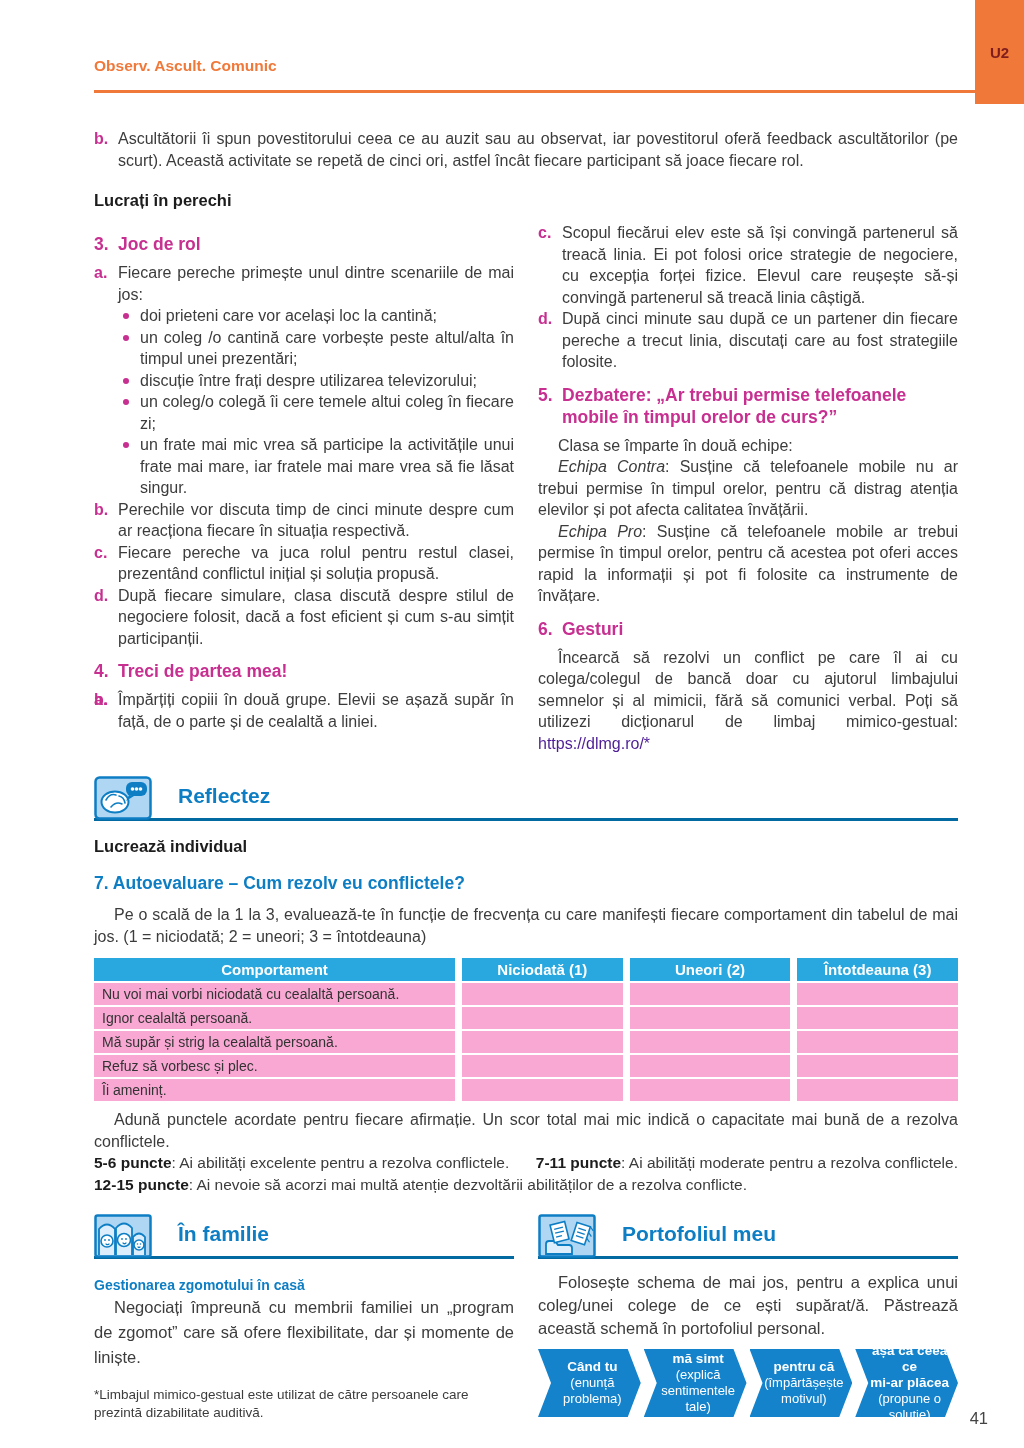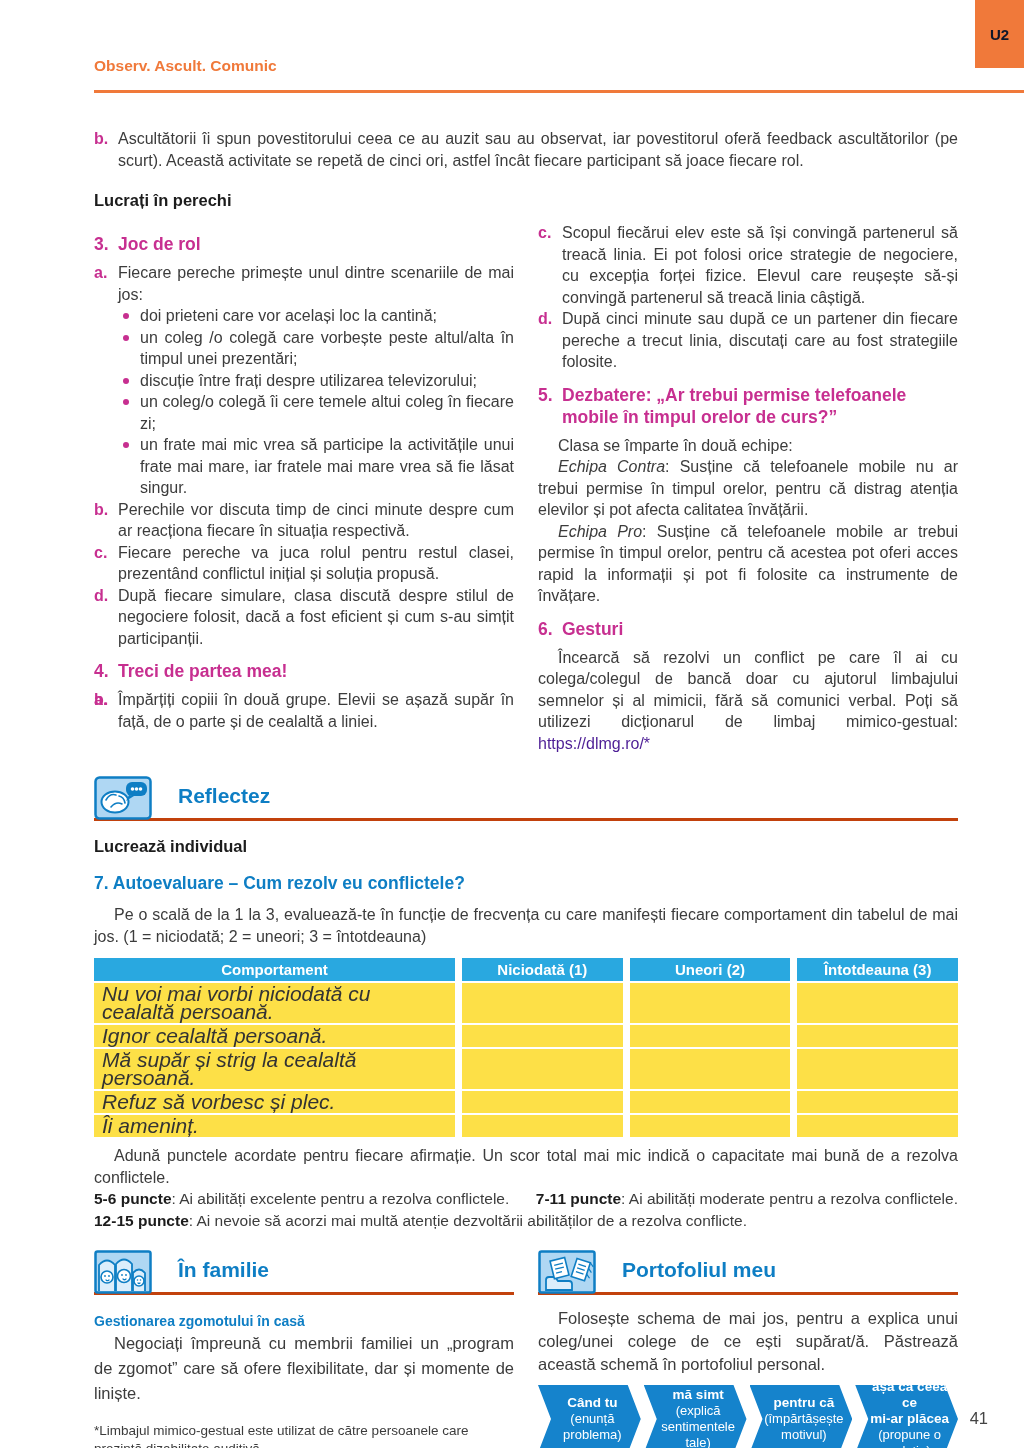--- a/index.html
+++ b/index.html
@@ -1,20 +1,20 @@
 <!DOCTYPE html>
 <html lang="ro"><head>
 <meta charset="utf-8">
 <style>
   * { margin:0; padding:0; box-sizing:border-box; }
   body { background:#e8e8e8; font-family:"Liberation Sans", sans-serif; }
   .page { position:relative; width:1024px; height:1448px; background:#ffffff; margin:0 auto; overflow:hidden; color:#3c3c3c; }
 
   
-  .unit-tab { position:absolute; top:0; right:0; width:49px; height:68px; background:#F0793A; color:#0f172a; font-weight:bold; font-size:15px; display:flex; align-items:center; justify-content:center; }
+  .unit-tab { position:absolute; top:0; right:0; width:49px; height:104px; background:#F0793A; color:#7f1d1d; font-weight:bold; font-size:15px; display:flex; align-items:center; justify-content:center; }
   .header-title { position:absolute; top:57px; left:94px; color:#F0793A; font-weight:bold; font-size:15.5px; }
   .header-rule { position:absolute; top:90px; left:94px; right:0; height:3px; background:#F0793A; }
 
   
   .content { position:absolute; top:0; left:94px; width:864px; }
   .para { text-align:justify; font-size:16px; line-height:21.5px; }
   .indent { text-indent:20px; }
   .intro-para { margin-top:128px; }
   .bold-label { font-weight:bold; color:#1c1c1c; font-size:16.5px; }
   .work-pairs { margin-top:20px; }
@@ -27,33 +27,33 @@
   .h-pink { position:relative; padding-left:24px; color:#C72F90; font-weight:bold; font-size:17.5px; line-height:22px; margin:11px 0 7px 0; }
   .h-pink > .marker { position:absolute; left:0; top:0; }
 
   ul.bullets { list-style:none; margin:0; padding:0; }
   ul.bullets li { position:relative; padding-left:22px; text-align:justify; font-size:16px; line-height:21.5px; }
   ul.bullets li::before { content:""; position:absolute; left:5px; top:8px; width:6px; height:6px; border-radius:50%; background:#C72F90; }
 
   .link { color:#4c1d95; text-decoration:none; }
 
   
-  .banner { display:flex; align-items:flex-end; gap:26px; border-bottom:3px solid #c2410c; padding-bottom:0px; }
+  .banner { display:flex; align-items:flex-end; gap:26px; border-bottom:3px solid #0369a1; padding-bottom:0px; }
   .banner .icon-box { display:block; margin-bottom:-2px; }
   .banner .banner-title { color:#0E7EC4; font-weight:bold; font-size:21px; padding-bottom:10px; }
   .banner-reflect { margin-top:22px; }
 
   .work-individual { margin-top:16px; }
   .h-blue { color:#0E7EC4; font-weight:bold; font-size:17.5px; margin-top:17px; }
   .scale-intro { margin-top:10px; }
 
   
   .self-table { margin-top:11px; display:grid; grid-template-columns:361px 1fr 1fr 1fr; gap:2px 7px; }
   .self-table .th { background:#29A8E0; color:#fff; font-weight:bold; font-size:15px; text-align:center; padding:3px 4px; line-height:17px; }
-  .self-table .td { background:#fde047; font-size:21px; color:#333; padding:2px 8px; line-height:18px; min-height:22px;font-style:italic; }
+  .self-table .td { background:#f9a8d4; font-size:14px; color:#333; padding:2px 8px; line-height:18px; min-height:22px; }
   .self-table .td.empty { padding:0; }
 
   .scoring { margin-top:8px; font-size:15.5px; line-height:22px; color:#3c3c3c; }
   .scoring .row2 { display:flex; justify-content:space-between; }
   .scoring b { color:#1c1c1c; }
 
   .cols-bottom { display:flex; gap:24px; margin-top:18px; }
 
   .family-sub { color:#0E7EC4; font-weight:bold; font-size:14px; margin-top:18px; }
   .family-para { margin-top:2px; font-size:16.5px; line-height:25px; }
@@ -95,21 +95,21 @@
         <div class="h-pink">
           <span class="marker">3.</span>
           <span>Joc de rol</span>
         </div>
 
         <div class="item">
           <span class="marker">a.</span>
           <span>Fiecare pereche primește unul dintre scenariile de mai jos:</span>
           <ul class="bullets">
             <li>doi prieteni care vor același loc la cantină;</li>
-            <li>un coleg /o colegă care vorbește peste altul/alta în timpul unei prezentări;</li>
+            <li>un coleg /o cantină care vorbește peste altul/alta în timpul unei prezentări;</li>
             <li>discuție între frați despre utilizarea televizorului;</li>
             <li>un coleg/o colegă îi cere temele altui coleg în fiecare zi;</li>
             <li>un frate mai mic vrea să participe la activitățile unui frate mai mare, iar fratele mai mare vrea să fie lăsat singur.</li>
           </ul>
         </div>
 
         <div class="item">
           <span class="marker">b.</span>
           <span>Perechile vor discuta timp de cinci minute despre cum ar reacționa fiecare în situația respectivă.</span>
         </div>

